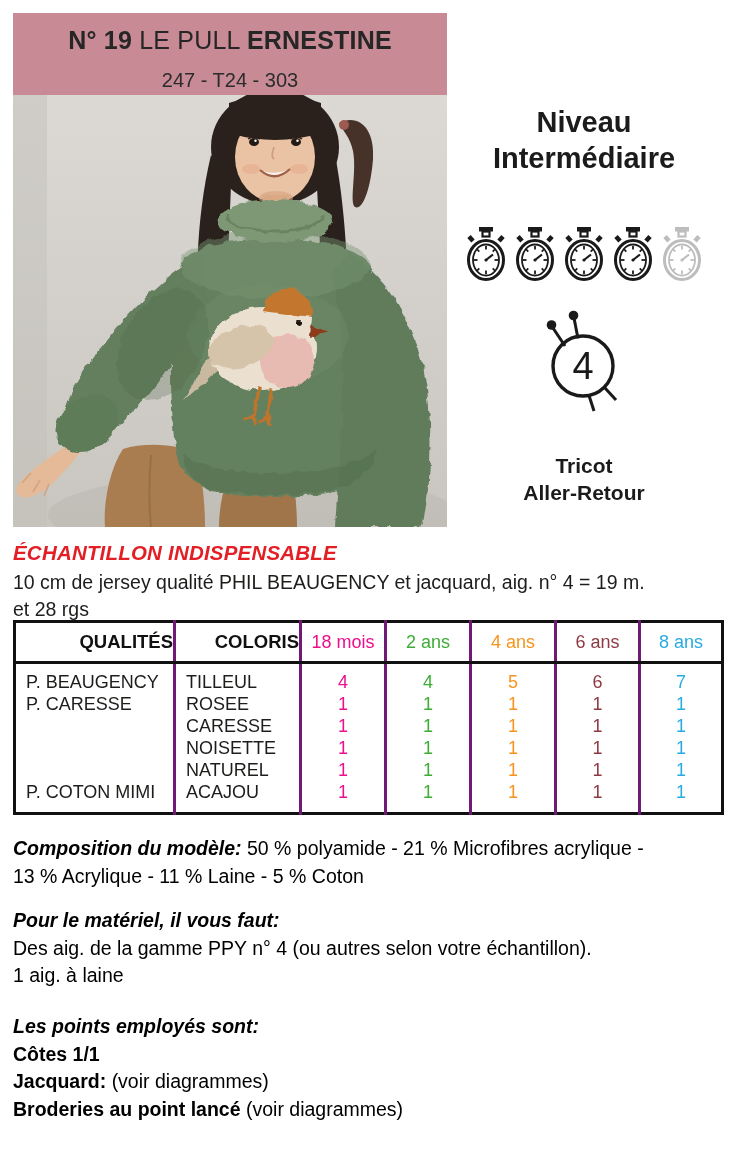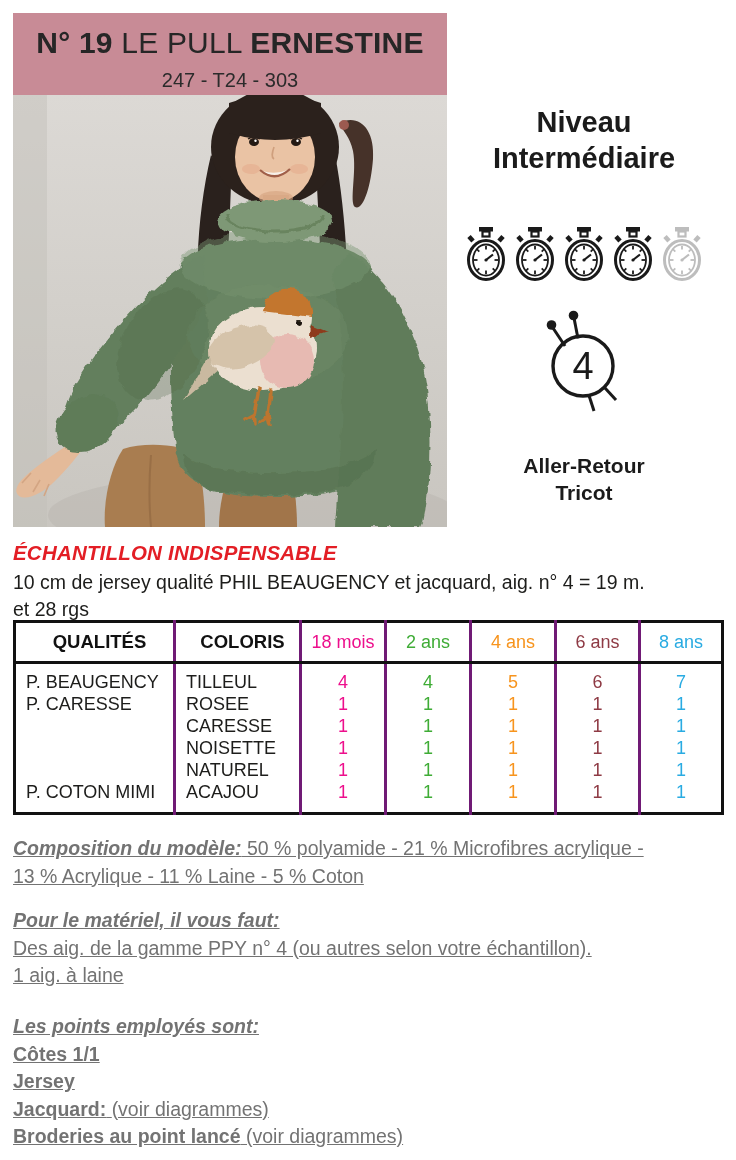--- a/index.html
+++ b/index.html
@@ -2,21 +2,21 @@
 <html style="--banner-bg: #c88b96; --accent-red: #e31e25; --size0: #ed0f8c; --size1: #3fac36; --size2: #f7941d; --size3: #8e3a44; --size4: #29abe2; --sweater-green: #64805e; --pants-tan: #a97d50; --photo-bg: #d7d4d0;"><head>
 <meta charset="utf-8">
 <style>
   html,body{margin:0;padding:0;background:#ffffff;}
   .page{position:relative;width:736px;height:1160px;background:#ffffff;overflow:hidden;
         font-family:"Liberation Sans",sans-serif;color:#1d1d1b;}
 
   
   .banner{position:absolute;left:13px;top:13px;width:434px;height:82px;
           background:var(--banner-bg);text-align:center;}
-  .banner-title{padding-top:13px;font-size:30px;letter-spacing:.2px;color:#262626;white-space:nowrap;}
+  .banner-title{padding-top:13px;font-size:25px;letter-spacing:.2px;color:#262626;white-space:nowrap;}
   .bold{font-weight:bold;}
   .banner-code{position:absolute;left:0;right:0;bottom:3px;font-size:20px;color:#2b2b2b;}
 
   
   .photo{position:absolute;left:13px;top:95px;width:434px;height:432px;display:block;}
 
   
   .niveau{position:absolute;left:448px;top:104px;width:272px;text-align:center;
           font-weight:bold;font-size:29px;line-height:36px;color:#1b1b1b;}
   .watches{position:absolute;left:448px;top:226px;width:272px;display:flex;justify-content:center;gap:7px;}
@@ -30,31 +30,31 @@
   .gauge{position:absolute;left:13px;top:539px;width:714px;font-size:19.5px;line-height:27px;}
   .gauge-head{color:var(--accent-red);font-weight:bold;font-style:italic;font-size:20.5px;
               letter-spacing:.2px;margin-bottom:3px;}
 
   
   table.mat{position:absolute;left:13px;top:620px;width:708px;border-collapse:collapse;
             table-layout:fixed;border:3px solid #111;}
   .mat th,.mat td{border-left:3px solid #701a75;padding:0;font-size:18px;}
   .mat th:first-child,.mat td:first-child{border-left:none;}
   .mat thead th{border-bottom:3px solid #111;height:38px;vertical-align:middle;}
-  .mat thead th.lbl{font-weight:bold;text-align:center;padding-left:10px;font-size:18.5px;color:#111;}
+  .mat thead th.lbl{font-weight:bold;text-align:right;padding-left:10px;font-size:18.5px;color:#111;}
   .mat thead th.size{font-weight:normal;text-align:center;}
   .mat tbody td{line-height:22px;text-align:center;vertical-align:top;}
   .mat tbody td.name{text-align:left;padding-left:10px;color:#1d1d1b;}
   .mat tbody tr.first td{padding-top:7px;}
   .mat tbody tr.last td{padding-bottom:9px;}
   .c0{color:var(--size0);} .c1{color:var(--size1);} .c2{color:var(--size2);}
   .c3{color:var(--size3);} .c4{color:var(--size4);}
 
   
-  .para{position:absolute;left:13px;width:714px;font-size:19.5px;line-height:27.5px;color:#737373;text-decoration:underline;}
+  .para{position:absolute;left:13px;width:714px;font-size:19.5px;line-height:27.5px;color:#000000;}
   #composition{top:835px;} #materials{top:907px;} #points{top:1013px;}
   .bi{font-weight:bold;font-style:italic;}
   .b{font-weight:bold;}
   .hidden-defs{position:absolute;width:0;height:0;overflow:hidden;}
 </style>
 </head>
 <body>
 
 <svg class="hidden-defs" xmlns="http://www.w3.org/2000/svg" aria-hidden="true">
   <symbol id="sw" viewBox="0 0 42 57">
@@ -204,22 +204,22 @@
       <line x1="41" y1="30.5" x2="37" y2="10" stroke-width="3"></line>
       <circle cx="36.5" cy="7.5" r="4.8" fill="#1a1a1a" stroke="none"></circle>
       <circle cx="46" cy="58" r="30" stroke-width="3.4"></circle>
       <line x1="68" y1="80" x2="79" y2="92" stroke-width="3"></line>
       <line x1="52" y1="87.5" x2="57" y2="103" stroke-width="3"></line>
     </g>
     <text x="46" y="71" text-anchor="middle" font-size="38" fill="#1a1a1a" font-family="Liberation Sans, sans-serif">4</text>
   </svg>
 
   <div class="tricot">
+    <div>Tricot</div>
     <div>Aller-Retour</div>
-    <div>Tricot</div>
   </div>
 
   <div class="gauge">
     <div class="gauge-head">ÉCHANTILLON INDISPENSABLE</div>
     <div>10 cm de jersey qualité PHIL BEAUGENCY et jacquard, aig. n° 4 = 19 m.</div>
     <div>et 28 rgs</div>
   </div>
 
   <table class="mat">
     <colgroup>
@@ -314,24 +314,20 @@
     <div>1 aig. à laine</div>
   </div>
 
   <div class="para" id="points">
     <div class="bi">Les points employés sont:</div>
     <div>
       <span class="b">Côtes 1/1</span>
       <span></span>
     </div>
     <div>
-      <span class="b">Jersey</span>
-      <span></span>
-    </div>
-    <div>
       <span class="b">Jacquard:</span>
       <span>(voir diagrammes)</span>
     </div>
     <div>
       <span class="b">Broderies au point lancé</span>
       <span>(voir diagrammes)</span>
     </div>
   </div>
 
 </div>

